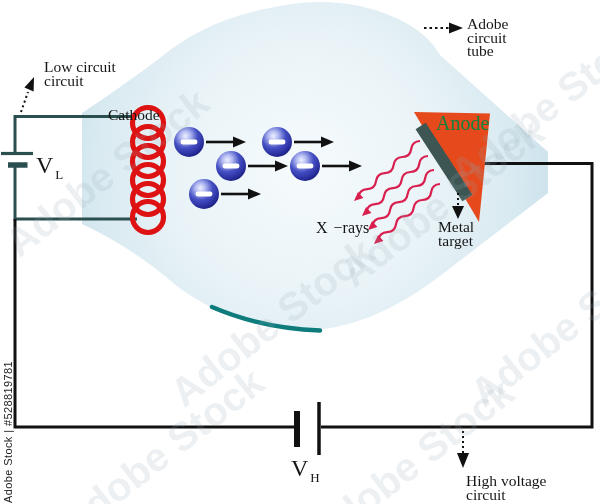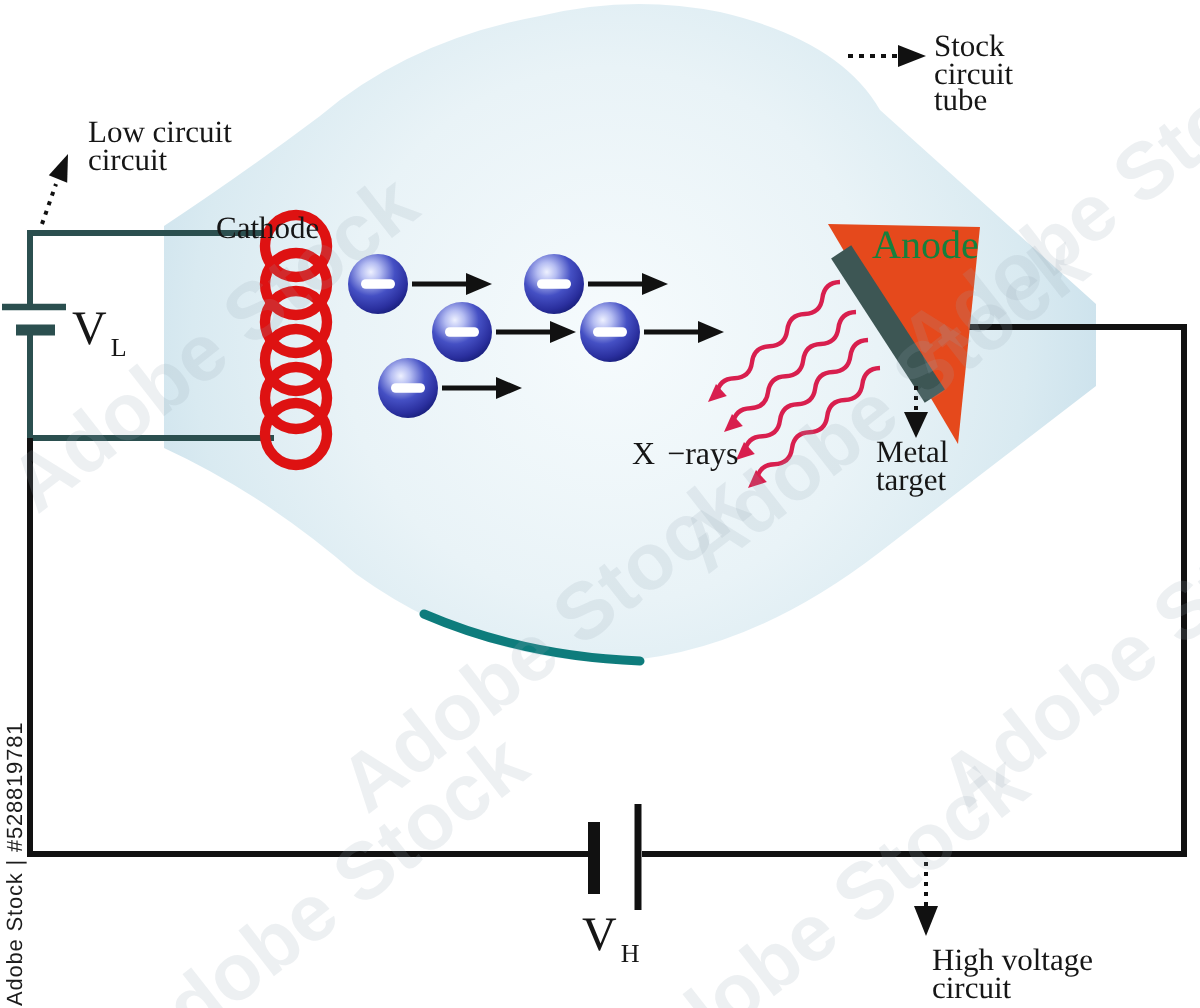--- a/index.html
+++ b/index.html
@@ -125,21 +125,21 @@
       </g>
     </g>
   </svg>
 
   <div class="lbl" style="left:44px;top:60px">
     <div>Low circuit</div>
     <div>circuit</div>
   </div>
 
   <div class="lbl lbl3" style="left:467px;top:17px">
-    <div>Stock</div>
+    <div>Adobe</div>
     <div>circuit</div>
     <div>tube</div>
   </div>
 
   <div class="lbl" style="left:108px;top:108px">Cathode</div>
 
 
   <div class="lbl anode-lbl" style="left:436px;top:116px">Anode</div>
 
   <div class="lbl lbl3" style="left:438px;top:220px">

